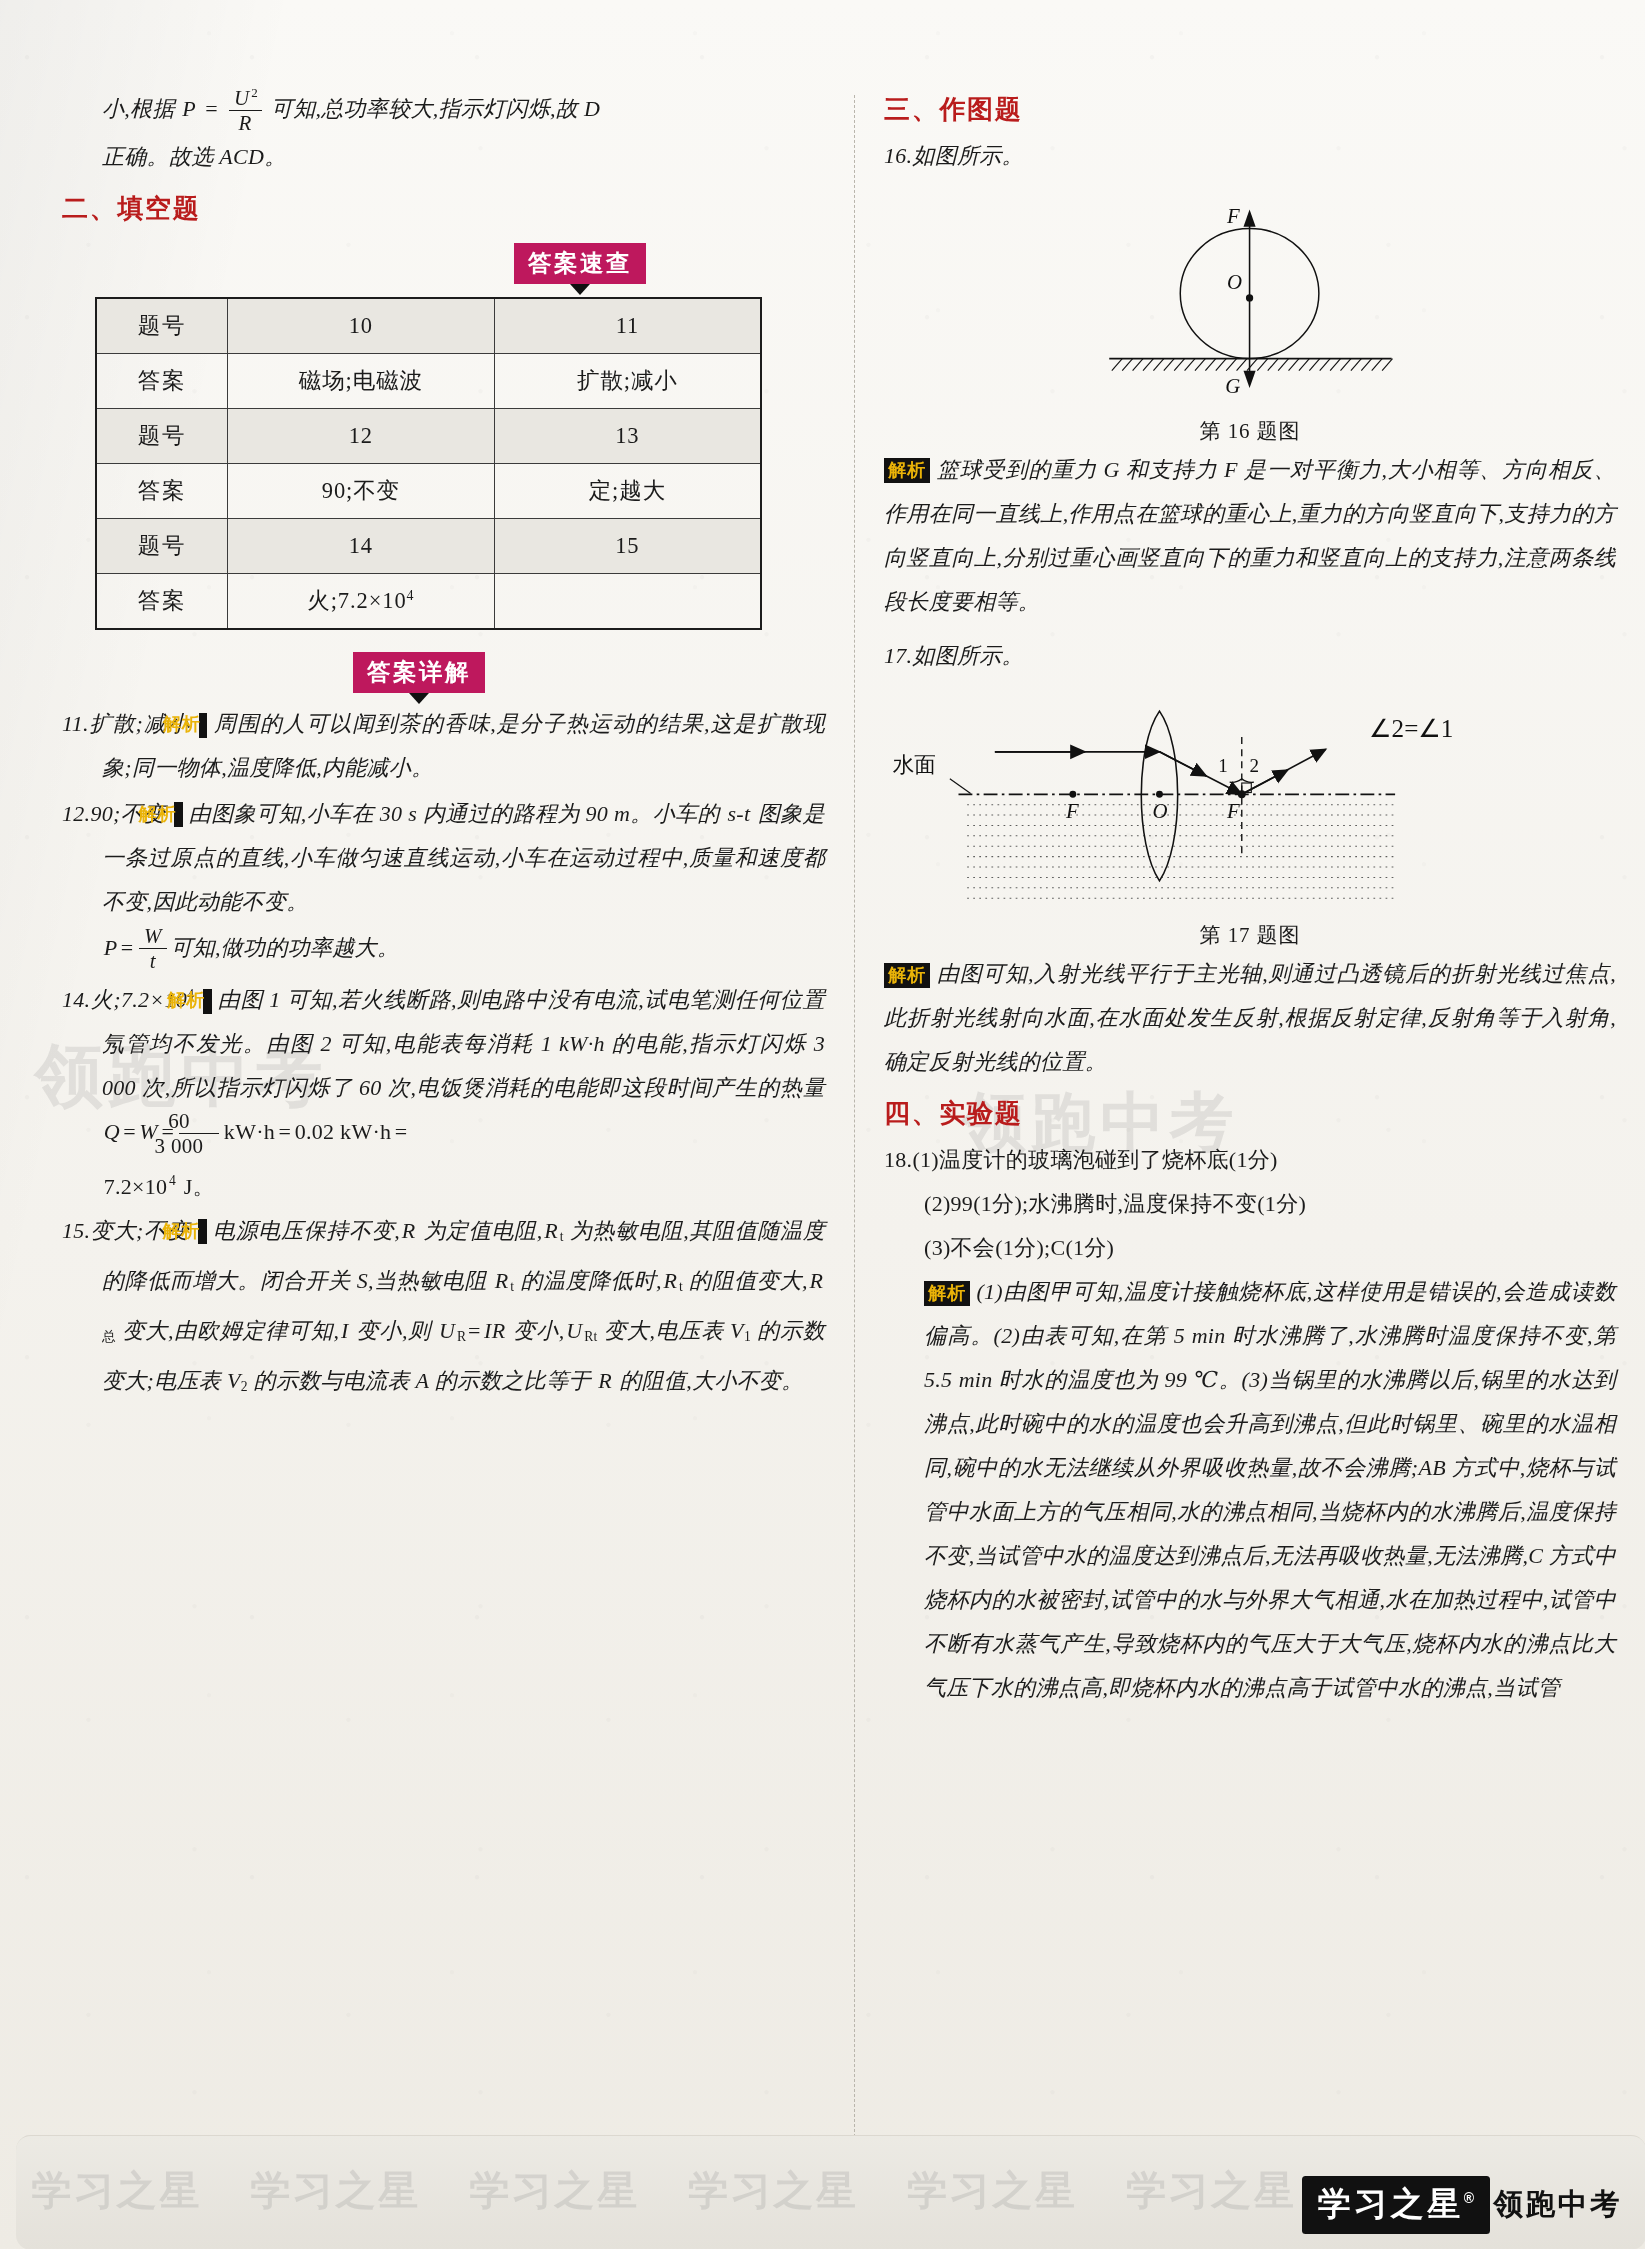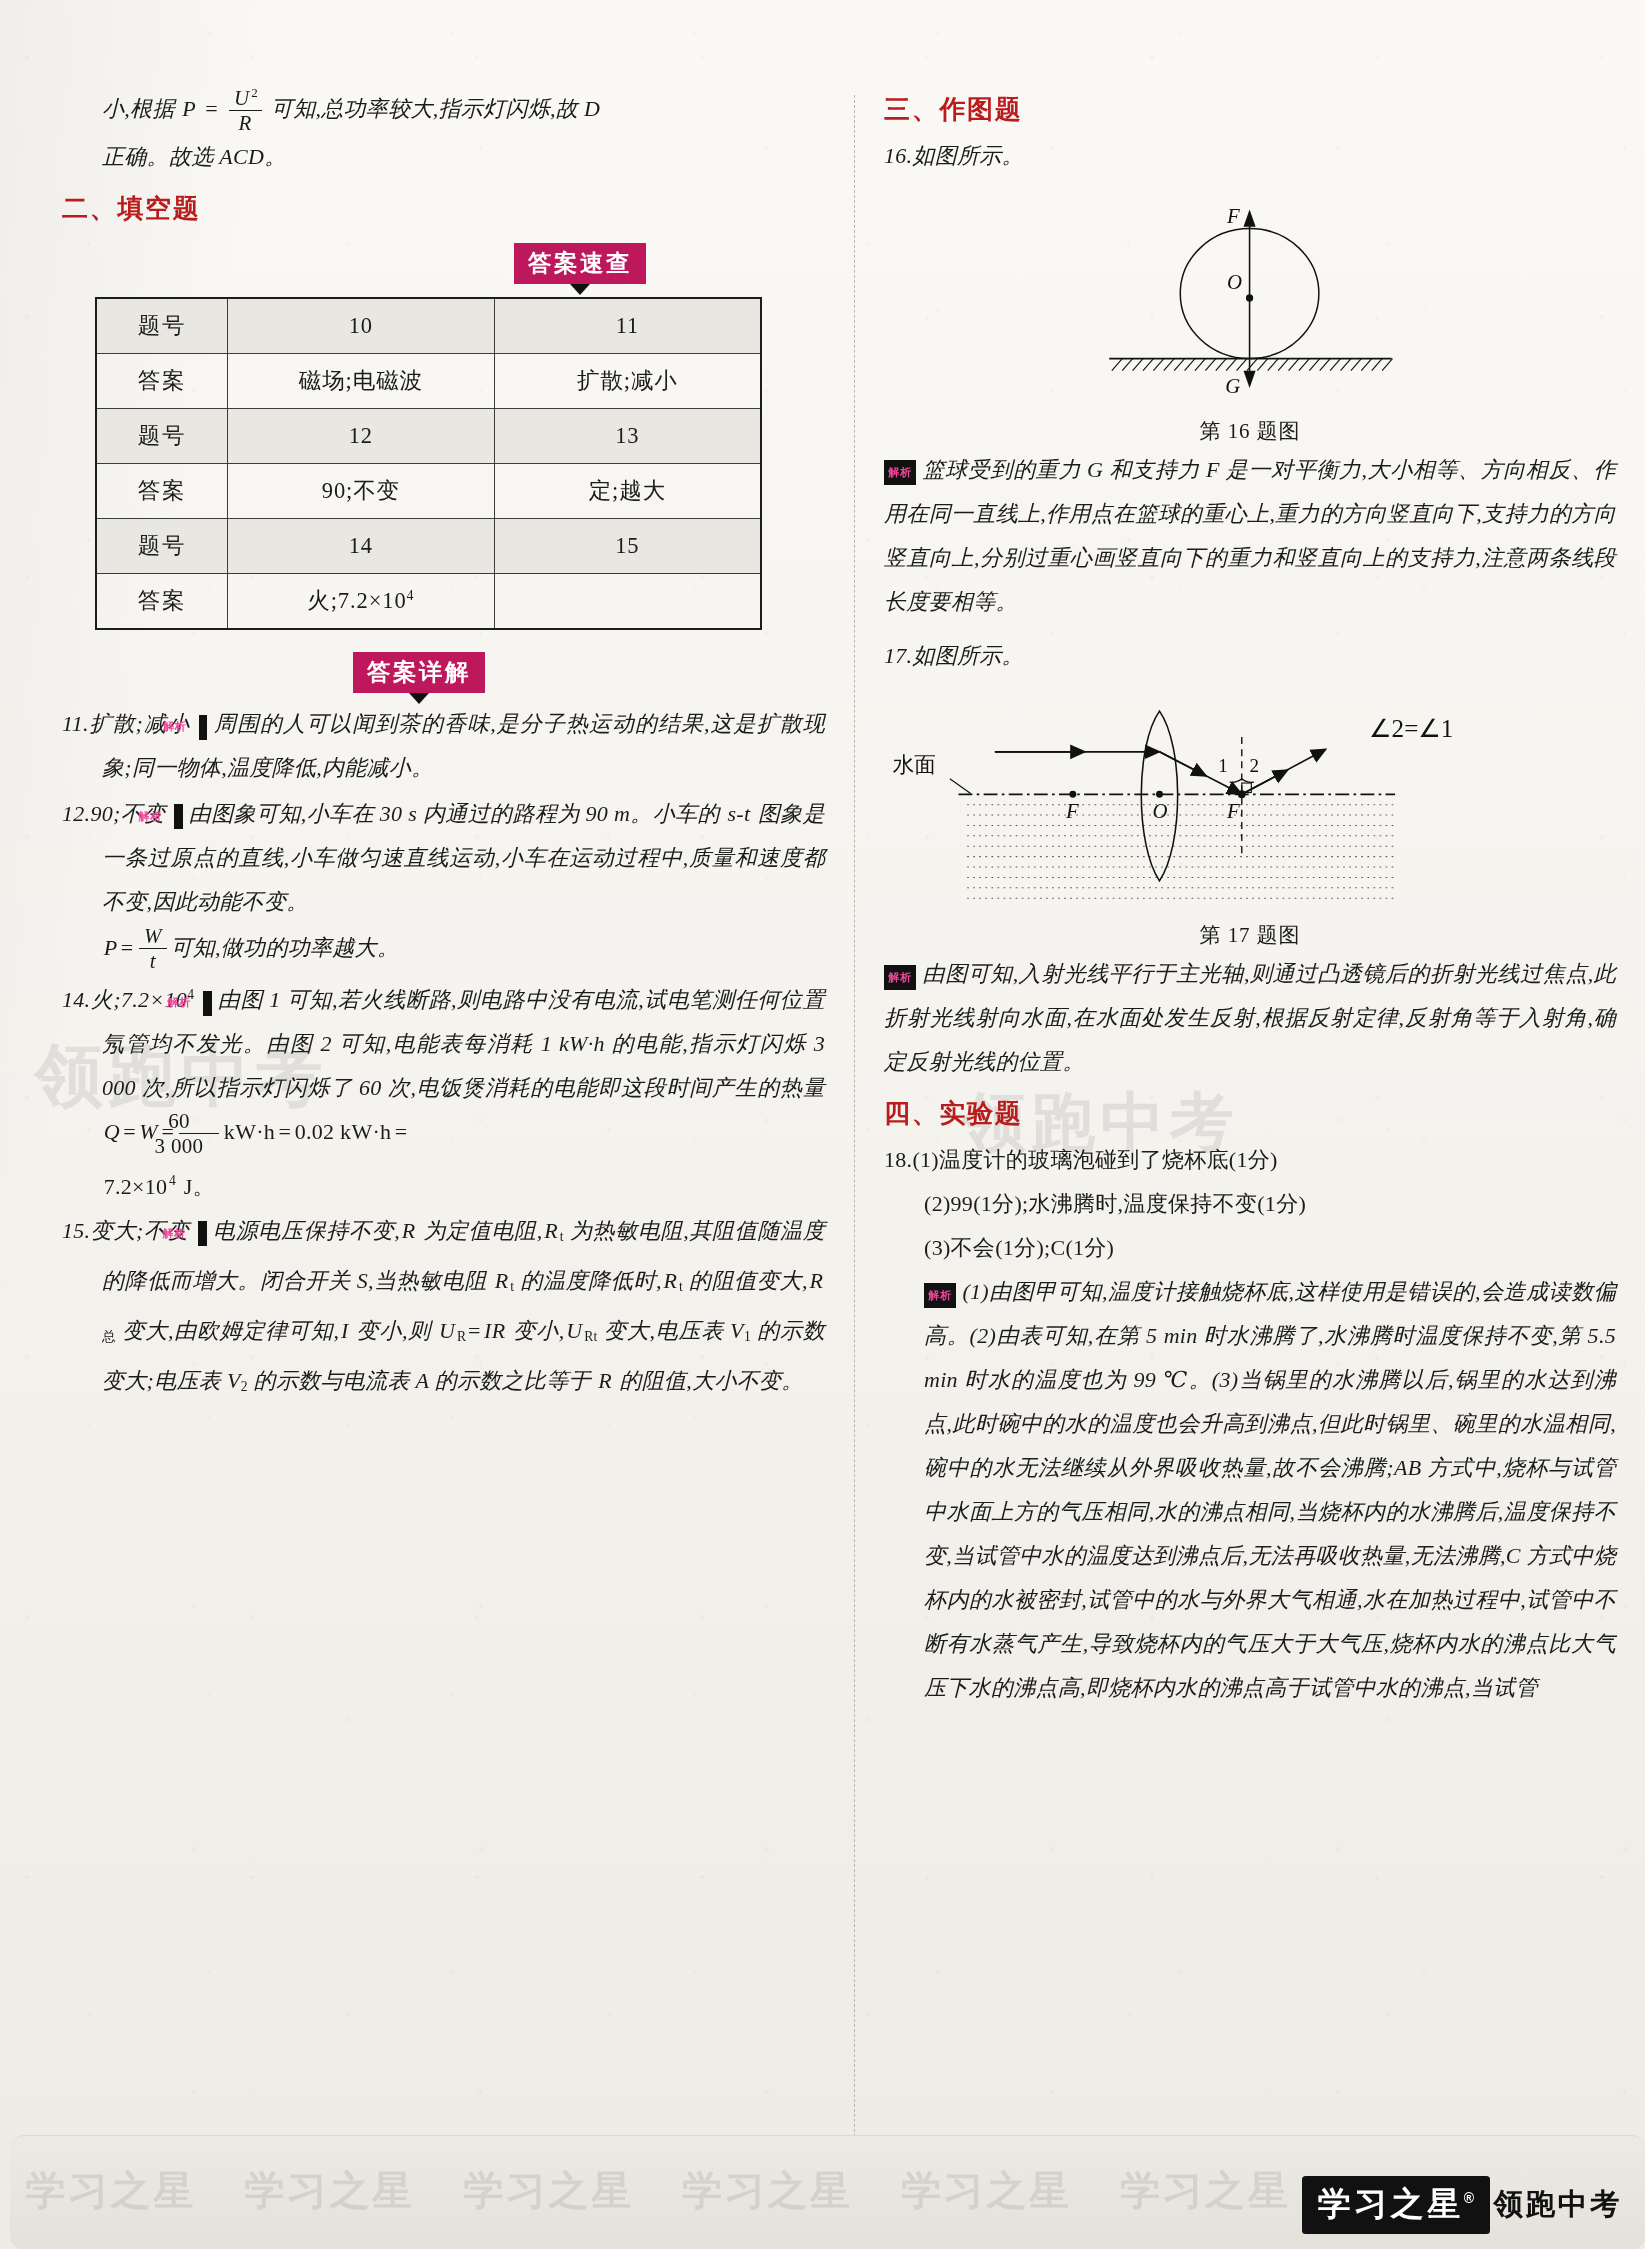--- a/index.html
+++ b/index.html
@@ -52,24 +52,24 @@
     letter-spacing:1.7px;
     color:#b91c1c;
     margin:12px 0 7px 0;
   }
   .item{ display:block; margin-bottom:1.7px; }
   .hang{ padding-left:40px; text-indent:-40px; }
   .hang2{ padding-left:40px; }
   .tag{
     display:inline-block;
     background:#111;
-    color:#ec4899;
+    color:#eab308;
     font-family:"Liberation Sans","DejaVu Sans",sans-serif;
     font-weight:bold;
-    font-size:11px;
+    font-size:18px;
     line-height:22.5px;
     padding:0.9px 4.3px 1.7px 4.3px;
     margin:0 6px 0 8.7px;
     vertical-align:0.9px;
     letter-spacing:0.9px;
   }
   
   .mathi{font-family:"Liberation Serif",serif;font-style:italic;padding:0 1.7px;}
   .mathu{font-family:"Liberation Serif",serif;font-style:normal;padding:0 1.7px;}
   .frac{
@@ -130,21 +130,21 @@
     font-family:"Liberation Sans","DejaVu Sans",sans-serif;
     font-weight:bold;
     pointer-events:none;
     user-select:none;
     white-space:nowrap;
   }
   .wm-a{left:35px;top:1031px;font-size:68px;letter-spacing:5.2px;}
   .wm-b{left:962px;top:1079px;font-size:64px;letter-spacing:5.2px;}
   
   .footer{
-    position:absolute;left:10px;right:0;bottom:0;height:114px;
+    position:absolute;left:16px;right:0;bottom:0;height:114px;
     background:linear-gradient(180deg,#eceae4 0%,#e4e1da 100%);
     border-top:0.9px solid #dcd8d0;
     border-radius:15px;
   }
   .footer-wm{
     position:absolute;bottom:5.2px;left:15.6px;right:0;height:104px;
     overflow:hidden;opacity:.22;
   }
   .footer-wm span{
     display:inline-block;margin:22.5px 45px 0 0;

